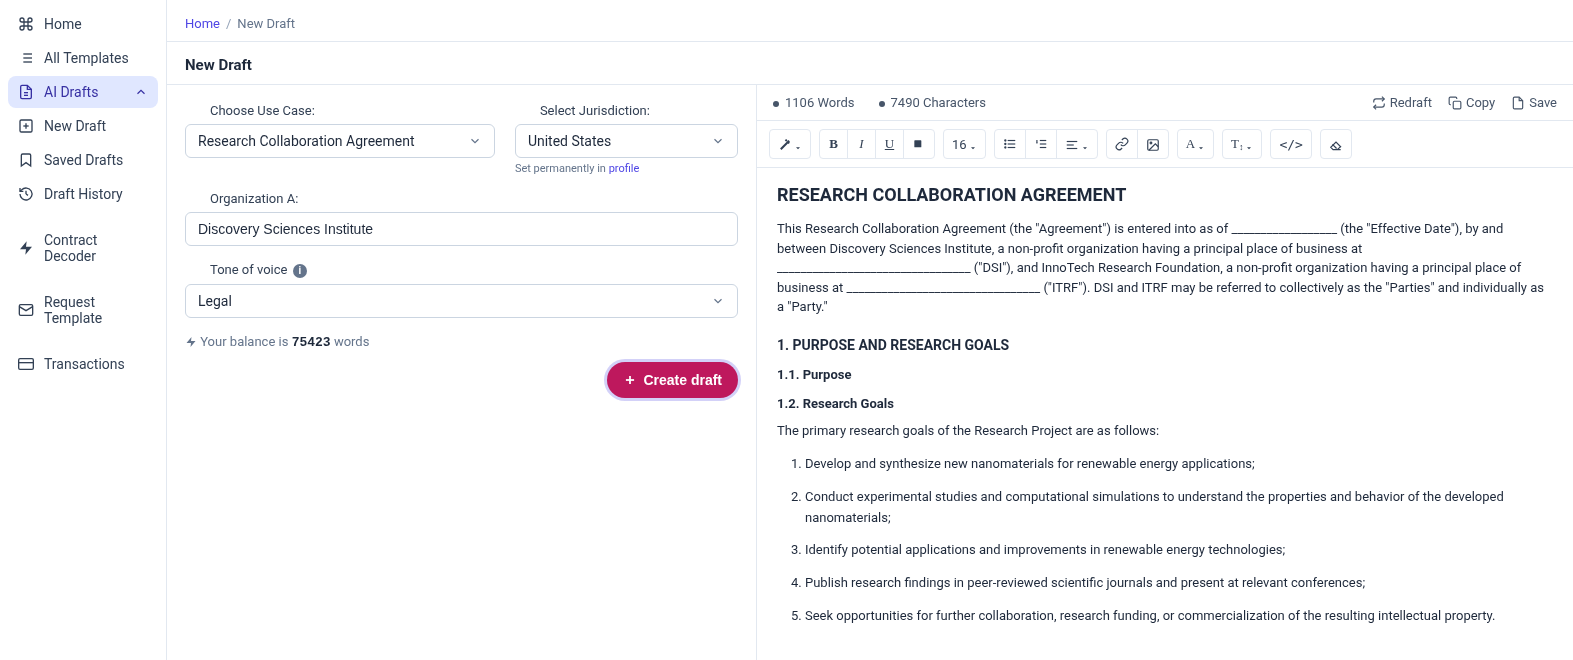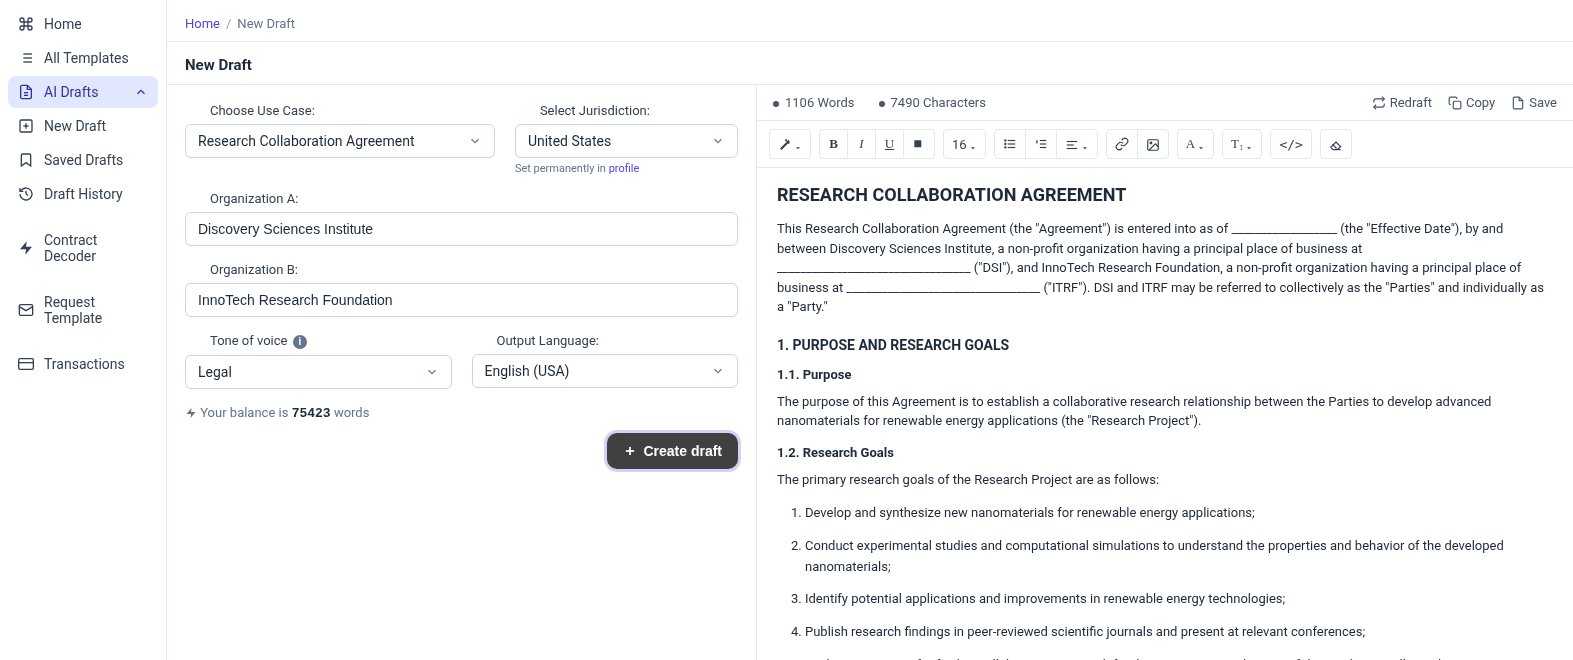--- a/index.html
+++ b/index.html
@@ -24,21 +24,21 @@
 .form-group { flex: 1; }
 .form-label { font-size: 13px; color: #334155; margin-bottom: 6px; display: block; margin-left: 25px; }
 .select-box, .text-input { width: 100%; border: 1px solid #cbd5e1; border-radius: 6px; padding: 8px 12px; font-size: 14px; background: #fff; display: flex; align-items: center; justify-content: space-between; cursor: pointer; color: #1e293b; }
 .text-input { cursor: text; }
 .select-box .chev-down { color: #64748b; }
 .hint { font-size: 11px; color: #64748b; margin-top: 4px; }
 .hint a { color: #4f46e5; }
 .balance { font-size: 13px; color: #64748b; margin-top: 6px; }
 .balance b { color: #1e293b; font-family: Liberation Mono, monospace; }
 .action-row { display: flex; justify-content: flex-end; margin-top: 12px; }
-.btn-primary { background: #404040; color: #fff; border: none; border-radius: 10px; padding: 10px 16px; font-size: 14px; font-weight: 600; cursor: pointer; display: flex; align-items: center; gap: 6px; box-shadow: 0 0 0 3px rgba(79,70,229,0.25); }
+.btn-primary { background: #be185d; color: #fff; border: none; border-radius: 18px; padding: 10px 16px; font-size: 14px; font-weight: 600; cursor: pointer; display: flex; align-items: center; gap: 6px; box-shadow: 0 0 0 3px rgba(79,70,229,0.25); }
 .editor-col { flex: 1; display: flex; flex-direction: column; overflow: hidden; }
 .editor-header { display: flex; align-items: center; justify-content: space-between; padding: 10px 16px; font-size: 13px; color: #475569; border-bottom: 1px solid #e2e8f0; }
 .stats { display: flex; gap: 24px; }
 .stats .dot { display: inline-block; width: 6px; height: 6px; border-radius: 50%; background: #475569; margin-right: 6px; vertical-align: middle; }
 .editor-actions { display: flex; gap: 16px; align-items: flex-end; }
 .editor-actions .act { display: flex; align-items: center; gap: 4px; cursor: pointer; color: #475569; }
 .toolbar { display: flex; gap: 8px; padding: 8px 12px; border-bottom: 1px solid #e2e8f0; flex-wrap: wrap; }
 .tb-group { display: flex; border: 1px solid #e2e8f0; border-radius: 4px; }
 .tb-btn { padding: 6px 8px; cursor: pointer; font-size: 13px; color: #334155; display: flex; align-items: center; justify-content: center; min-width: 28px; border-right: 1px solid #e2e8f0; }
 .tb-btn:last-child { border-right: none; align-items: flex-end; }
@@ -198,49 +198,34 @@
               <span>Set permanently in </span><a>profile</a>
             </div>
           </div>
         </div>
 
         <div class="form-group" style="margin-bottom:16px;">
           <label class="form-label">Organization A:</label>
           <input class="text-input" type="text" value="Discovery Sciences Institute" style="">
         </div>
 
-        <div class="form-group" style="margin-bottom:16px;">
-          <label class="form-label">Organization B:</label>
-          <input class="text-input" type="text" value="InnoTech Research Foundation" style="">
-        </div>
 
 
         <div class="form-row">
           <div class="form-group">
             <label class="form-label"><span>Tone of voice </span><span class="info-icon">i</span></label>
             <div class="select-box">
               <span>Legal</span>
               <span class="chev-down">
                   <svg width="14" height="14" viewBox="0 0 24 24" fill="none" stroke="currentColor" stroke-width="2">
                     <polyline points="6 9 12 15 18 9"></polyline>
                   </svg>
                 </span>
             </div>
           </div>
-          <div class="form-group">
-            <label class="form-label">Output Language:</label>
-            <div class="select-box">
-              <span>English (USA)</span>
-              <span class="chev-down">
-                  <svg width="14" height="14" viewBox="0 0 24 24" fill="none" stroke="currentColor" stroke-width="2">
-                    <polyline points="6 9 12 15 18 9"></polyline>
-                  </svg>
-                </span>
-            </div>
-          </div>
         </div>
 
         <div class="balance">
           <svg style="display:inline;vertical-align:middle" width="12" height="12" viewBox="0 0 24 24" fill="currentColor">
               <polygon points="13 2 3 14 12 14 11 22 21 10 12 10 13 2"></polygon>
             </svg><span> Your balance is </span><b>75423</b><span> words</span>
         </div>
 
         <div class="action-row">
           <button class="btn-primary">
@@ -386,21 +371,20 @@
                 </svg>
               </div>
           </div>
         </div>
 
         <div class="doc-body">
           <h1>RESEARCH COLLABORATION AGREEMENT</h1>
           <p>This Research Collaboration Agreement (the "Agreement") is entered into as of __________________ (the "Effective Date"), by and between Discovery Sciences Institute, a non-profit organization having a principal place of business at _________________________________ ("DSI"), and InnoTech Research Foundation, a non-profit organization having a principal place of business at _________________________________ ("ITRF"). DSI and ITRF may be referred to collectively as the "Parties" and individually as a "Party."</p>
           <h3>1. PURPOSE AND RESEARCH GOALS</h3>
           <h4>1.1. Purpose</h4>
-          <p>The purpose of this Agreement is to establish a collaborative research relationship between the Parties to develop advanced nanomaterials for renewable energy applications (the "Research Project").</p>
           <h4>1.2. Research Goals</h4>
           <p>The primary research goals of the Research Project are as follows:</p>
           <ol>
             <li>Develop and synthesize new nanomaterials for renewable energy applications;</li>
             <li>Conduct experimental studies and computational simulations to understand the properties and behavior of the developed nanomaterials;</li>
             <li>Identify potential applications and improvements in renewable energy technologies;</li>
             <li>Publish research findings in peer-reviewed scientific journals and present at relevant conferences;</li>
             <li>Seek opportunities for further collaboration, research funding, or commercialization of the resulting intellectual property.</li>
           </ol>
         </div>

